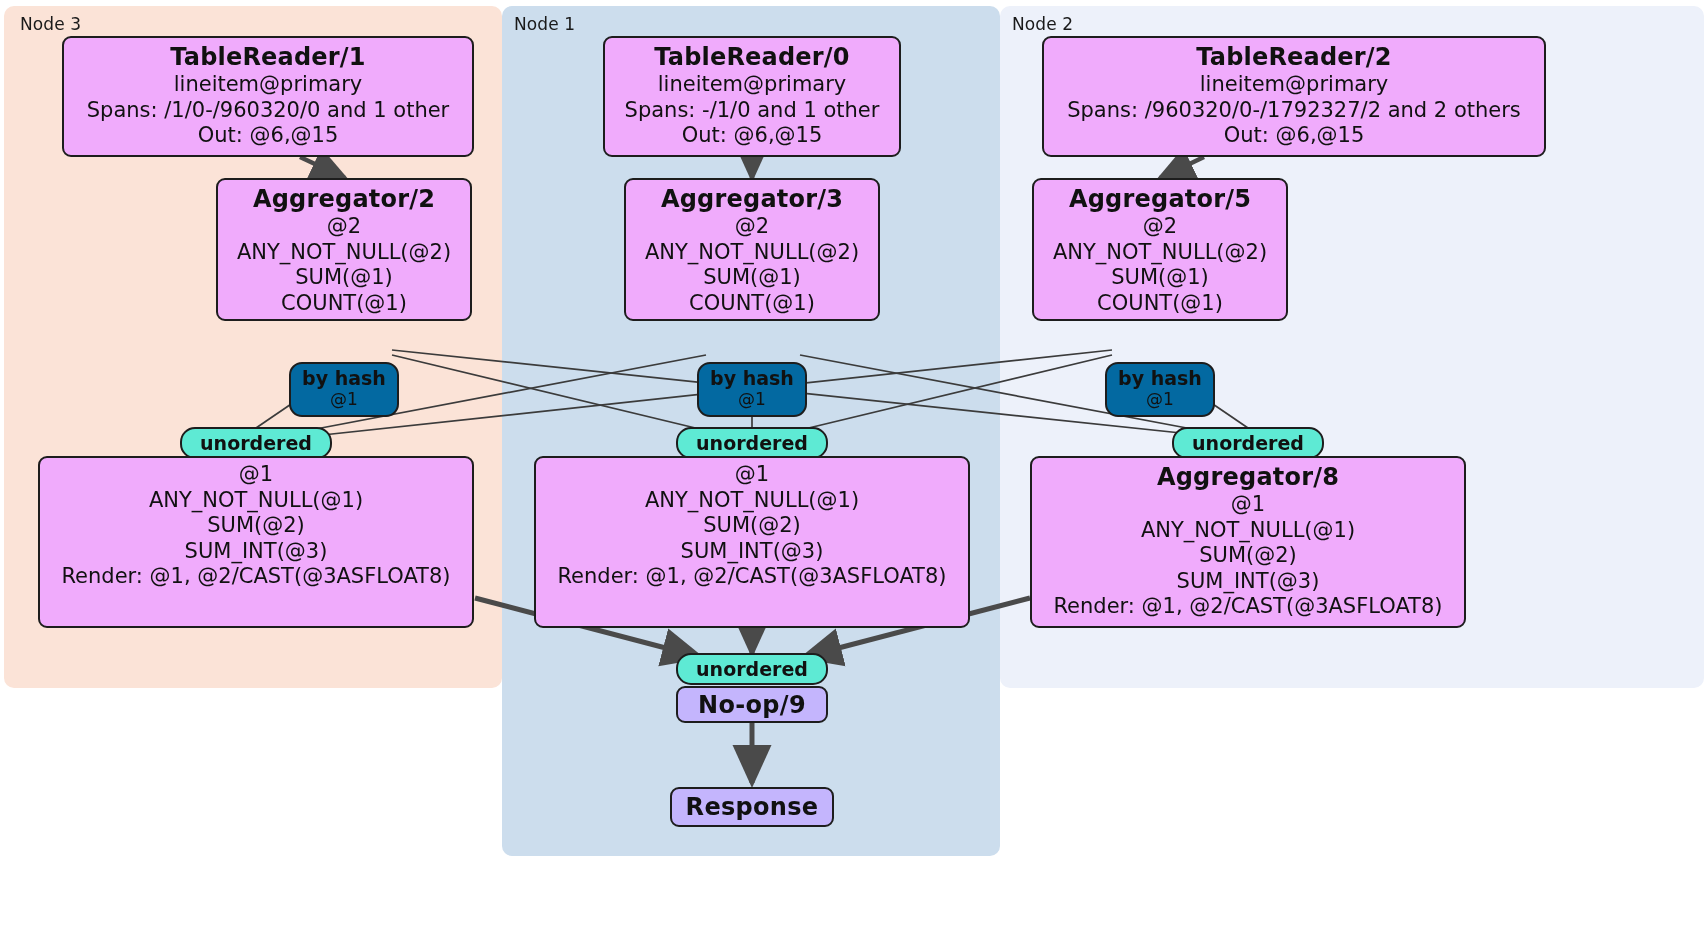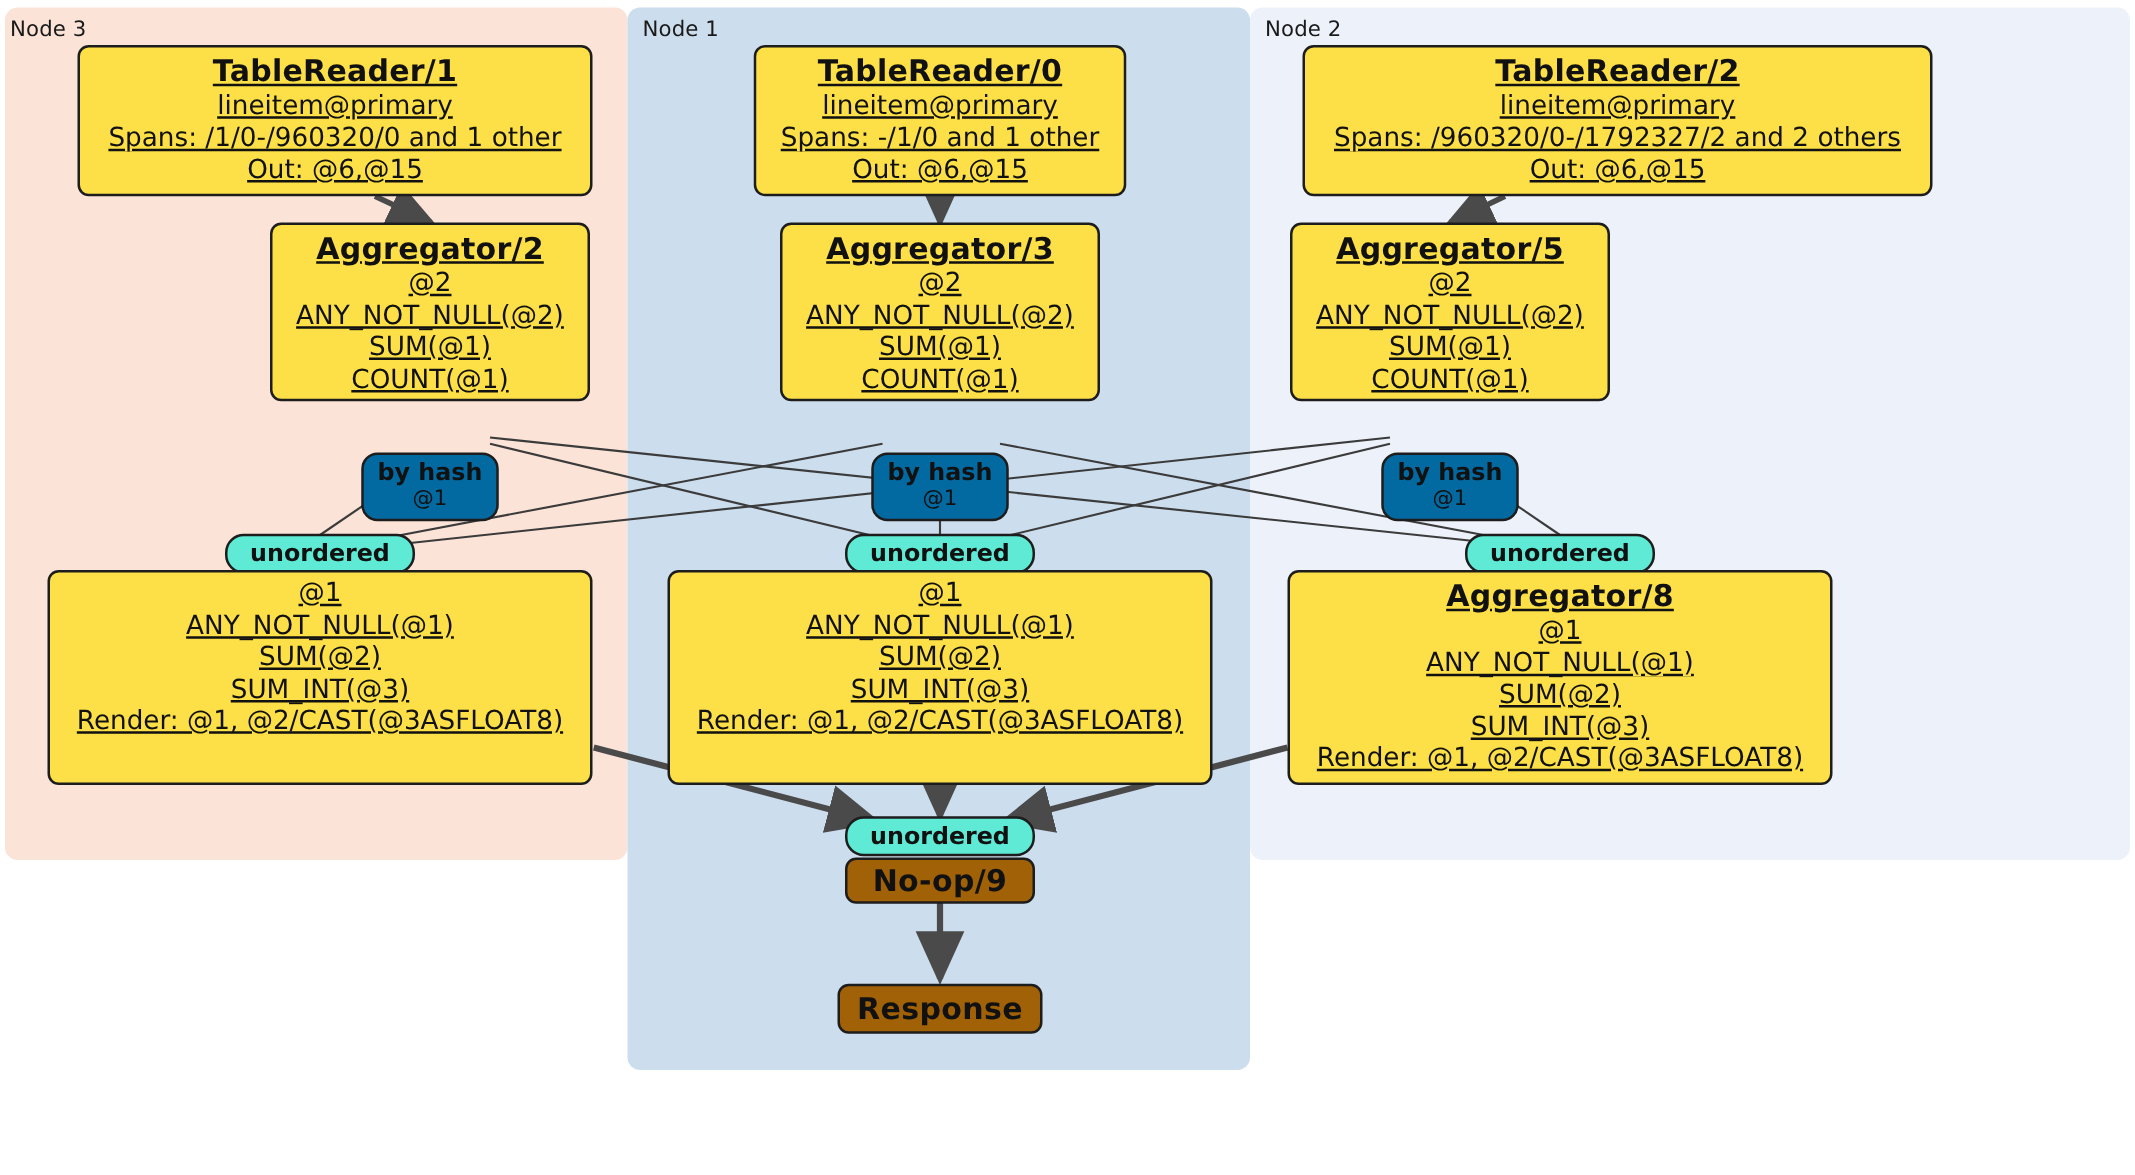--- a/index.html
+++ b/index.html
@@ -4,48 +4,48 @@
 <style>
   html,body{margin:0;padding:0;background:#ffffff;}
   body{width:1708px;height:940px;font-family:"DejaVu Sans","Liberation Sans",sans-serif;}
   #stage{position:relative;width:1708px;height:940px;overflow:hidden;background:#fff;}
 
   .node-panel{position:absolute;border-radius:10px;}
   .node-label{position:absolute;font-size:17px;color:#1a1a1a;letter-spacing:.1px;}
 
   #edges{position:absolute;left:0;top:0;width:1708px;height:940px;pointer-events:none;}
 
-  .box{position:absolute;background:#fde047;border:2.5px solid #1d1d1d;border-radius:9px;
+  .box{position:absolute;background:#f0abfc;border:2.5px solid #1d1d1d;border-radius:9px;
        box-sizing:border-box;text-align:center;padding:4px 8px 6px 8px;
-       font-size:21px;line-height:25.5px;color:#111;text-decoration:underline;}
+       font-size:21px;line-height:25.5px;color:#111;}
   .box .title{font-weight:bold;font-size:24px;line-height:30px;letter-spacing:.2px;}
   .box .ln{font-size:21px;line-height:25.5px;white-space:nowrap;}
 
   .pill{position:absolute;box-sizing:border-box;border:2px solid #1d1d1d;
         text-align:center;font-size:18px;line-height:21px;color:#111;}
   .pill.hash{background:#0369a1;border-radius:13px;padding-top:3px;margin-top:48px;}
   .pill.hash .t{font-weight:bold;font-size:19px;line-height:22px;}
   .pill.hash .s{font-size:17px;line-height:20px;}
   .pill.unord{background:#5eead4;border-radius:15px;font-weight:bold;font-size:19px;
               line-height:22px;display:flex;align-items:center;justify-content:center;}
 
-  .small-box{position:absolute;background:#a16207;border:2.5px solid #1d1d1d;border-radius:9px;
+  .small-box{position:absolute;background:#c4b5fd;border:2.5px solid #1d1d1d;border-radius:9px;
              box-sizing:border-box;display:flex;align-items:center;justify-content:center;
              font-weight:bold;font-size:24px;color:#111;letter-spacing:.3px;}
 </style>
 </head>
 <body>
 
 <div id="stage">
 
   <div class="node-panel" style="left:4px;top:6px;width:498px;height:682px;background:#fbe3d7;"></div>
   <div class="node-panel" style="left:502px;top:6px;width:498px;height:850px;background:#ccdded;"></div>
   <div class="node-panel" style="left:1000px;top:6px;width:704px;height:682px;background:#edf1fa;"></div>
 
-  <div class="node-label" style="left:8px;top:14px;">Node 3</div>
+  <div class="node-label" style="left:20px;top:14px;">Node 3</div>
   <div class="node-label" style="left:514px;top:14px;">Node 1</div>
   <div class="node-label" style="left:1012px;top:14px;">Node 2</div>
 
   <svg id="edges" viewBox="0 0 1708 940">
     <defs>
       <marker id="ah" markerWidth="9" markerHeight="9" refX="7.6" refY="4.5" orient="auto">
         <path d="M0,0.6 L8.6,4.5 L0,8.4 z" fill="#4a4a4a"></path>
       </marker>
       <marker id="ahT" markerWidth="8" markerHeight="8" refX="6.8" refY="4" orient="auto">
         <path d="M0,0.6 L7.6,4 L0,7.4 z" fill="#3b3b3b"></path>

